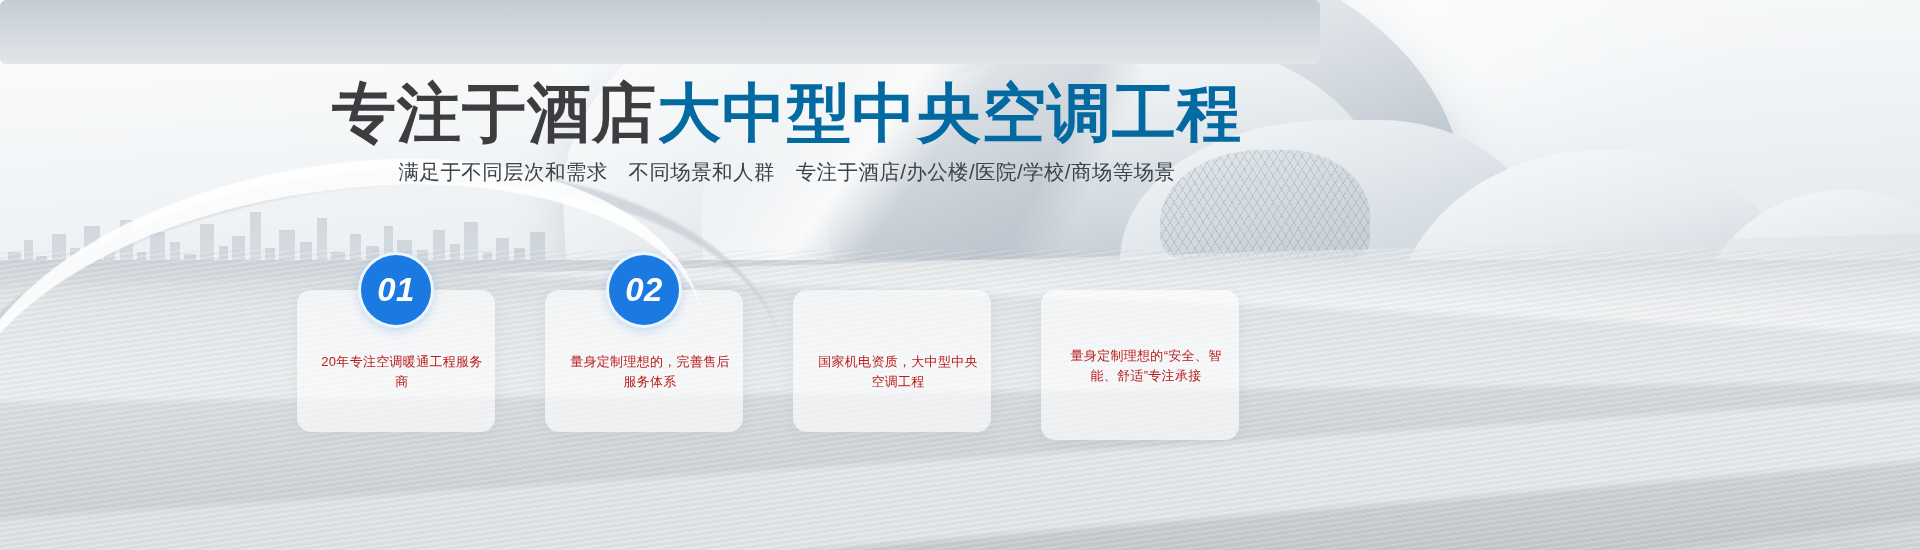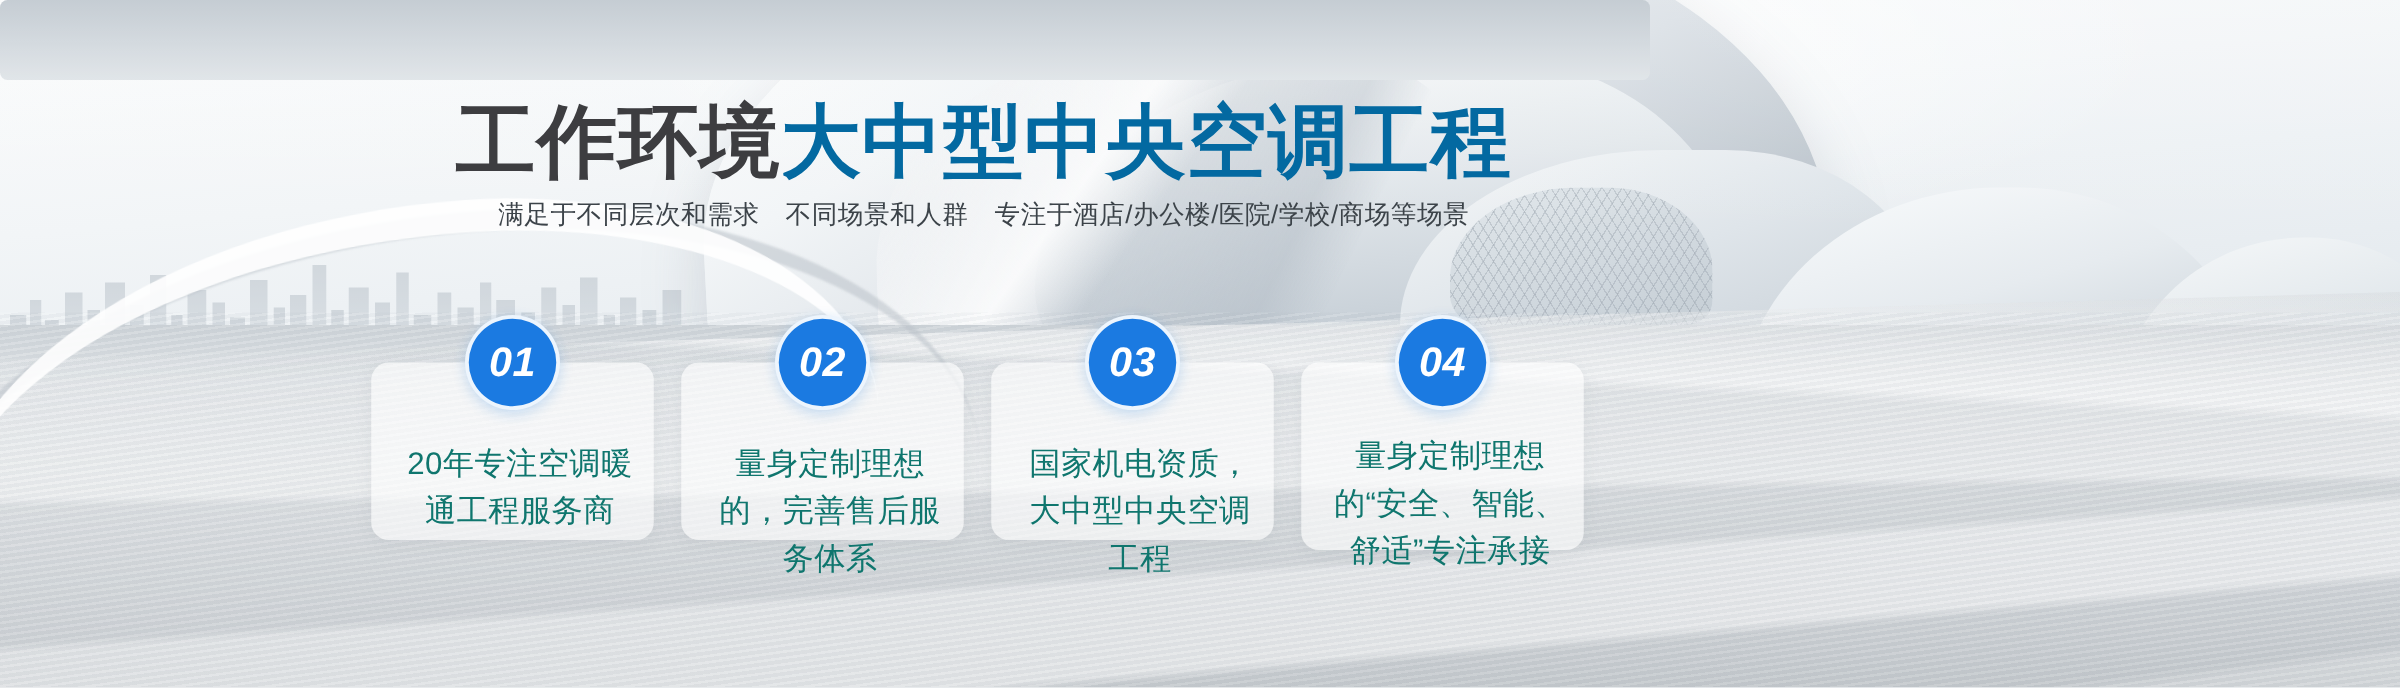--- a/index.html
+++ b/index.html
@@ -129,21 +129,21 @@
   .subtitle{
     position:absolute;left:0;top:130px;width:1574px;
     text-align:center;
     font-size:20.5px;line-height:1.4;color:#3c4349;
     letter-spacing:.4px;white-space:nowrap;margin-top:28px;
   }
 
   
   .cards{position:absolute;left:297px;top:252px;width:1000px;height:190px;}
   .card{
-    position:absolute;top:38px;width:226px;height:142px;
+    position:absolute;top:38px;width:198px;height:142px;
     background:rgba(255,255,255,.62);
     border-radius:14px;
     box-shadow:0 2px 14px rgba(130,140,150,.10);
   }
   .card.c1{left:0px;}
   .card.c2{left:248px;}
   .card.c3{left:496px;}
   .card.c4{left:744px;height:150px;}
 
   .badge{
@@ -153,21 +153,21 @@
     border:3px solid rgba(255,255,255,.92);
     box-sizing:border-box;
     display:flex;align-items:center;justify-content:center;
     color:#ffffff;font-size:33px;font-weight:bold;font-style:italic;
     letter-spacing:.5px;
     box-shadow:0 3px 10px rgba(27,122,225,.22);
   }
   .card-text{
     position:absolute;left:22px;right:10px;top:62px;
     text-align:center;
-    font-size:25px;line-height:1.52;color:#0f766e;
+    font-size:13px;line-height:1.52;color:#b91c1c;
     letter-spacing:.3px;
   }
   .card.c4 .card-text{top:56px;}
 </style>
 </head>
 <body>
 
 <div class="banner">
 
   <div class="bg">
@@ -221,41 +221,39 @@
 
     <div class="ground"></div>
     <div class="road"></div>
     <div class="road-blur"></div>
     <div class="curb2"></div>
     <div class="curb"></div>
     <div class="bg-wash"></div>
   </div>
 
   <h1 class="headline">
-    <span class="dark">工作环境</span><span class="blue">大中型中央空调工程</span>
+    <span class="dark">专注于酒店</span><span class="blue">大中型中央空调工程</span>
   </h1>
 
   <p class="subtitle">满足于不同层次和需求　不同场景和人群　专注于酒店/办公楼/医院/学校/商场等场景</p>
 
   <div class="cards">
 
     <div class="card c1">
       <div class="badge">01</div>
       <div class="card-text">20年专注空调暖通工程服务商</div>
     </div>
 
     <div class="card c2">
       <div class="badge">02</div>
       <div class="card-text">量身定制理想的，完善售后服务体系</div>
     </div>
 
     <div class="card c3">
-      <div class="badge">03</div>
       <div class="card-text">国家机电资质，大中型中央空调工程</div>
     </div>
 
     <div class="card c4">
-      <div class="badge">04</div>
       <div class="card-text">量身定制理想的“安全、智能、舒适”专注承接</div>
     </div>
 
   </div>
 </div>
 
 </body></html>

